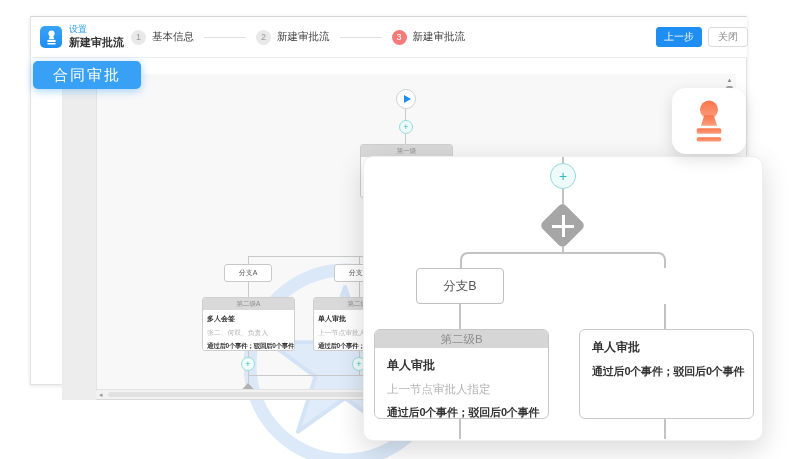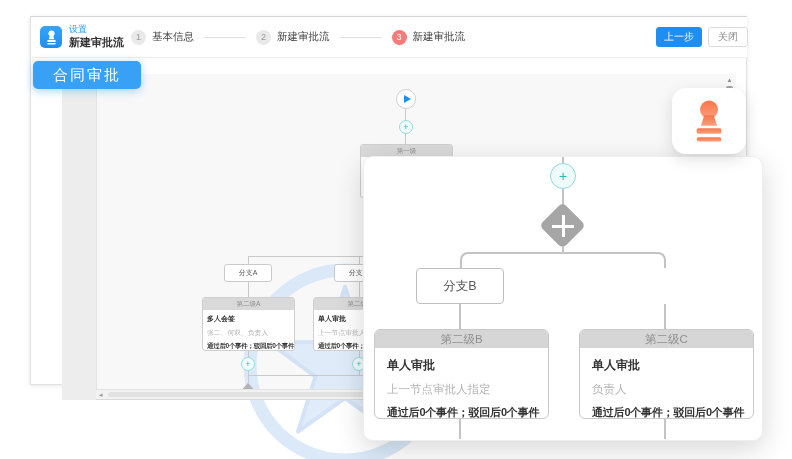--- a/index.html
+++ b/index.html
@@ -248,23 +248,21 @@
     <div class="zl-v" style="left:95px; top:147px; height:25px;"></div>
     <div class="zl-v" style="left:300px; top:147px; height:25px;"></div>
 
     <div class="z-card" style="left:10px;">
       <div class="z-card-h">第二级B</div>
       <div class="z-r1">单人审批</div>
       <div class="z-r2">上一节点审批人指定</div>
       <div class="z-r3">通过后0个事件；驳回后0个事件</div>
     </div>
     <div class="z-card" style="left:215px;">
-      <div class="z-card-h">第二级C</div>
       <div class="z-r1">单人审批</div>
-      <div class="z-r2">负责人</div>
       <div class="z-r3">通过后0个事件；驳回后0个事件</div>
     </div>
 
     <div class="zl-v" style="left:95px; top:262px; height:20px;"></div>
     <div class="zl-v" style="left:300px; top:262px; height:20px;"></div>
   </div>
 
   <div class="stamp-card">
     <svg width="38" height="44" viewBox="0 0 40 46">
       <defs>

